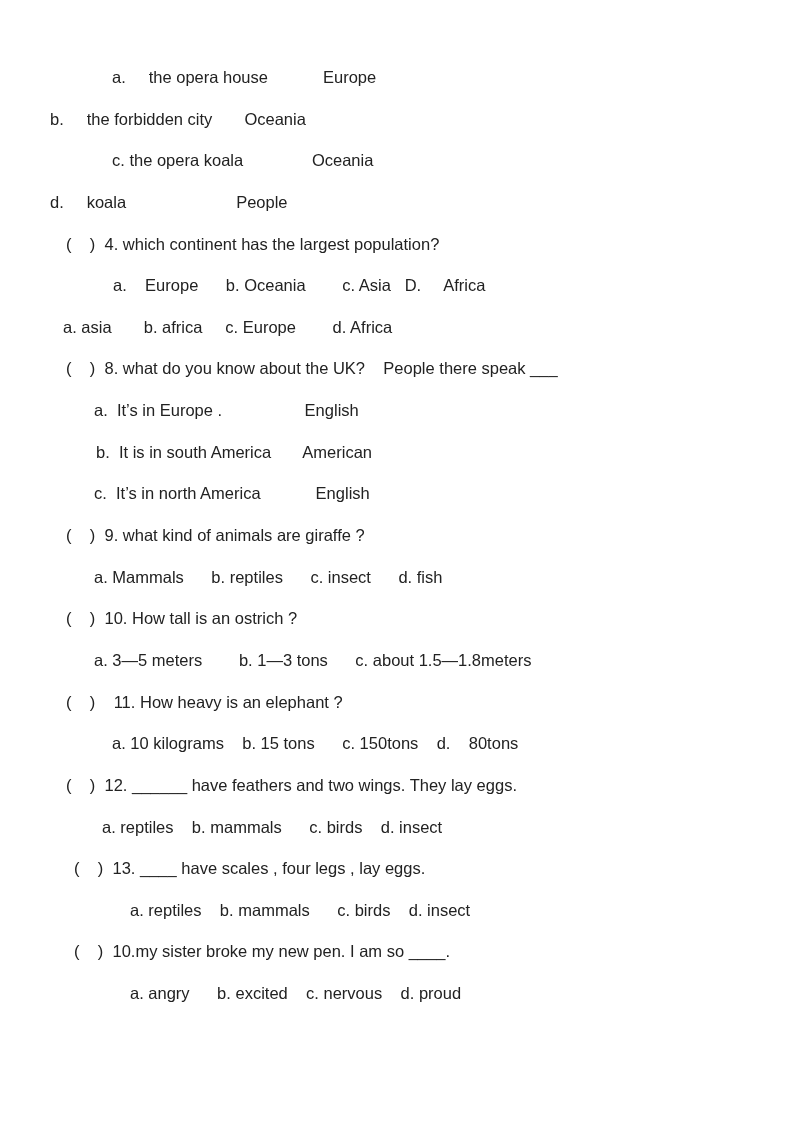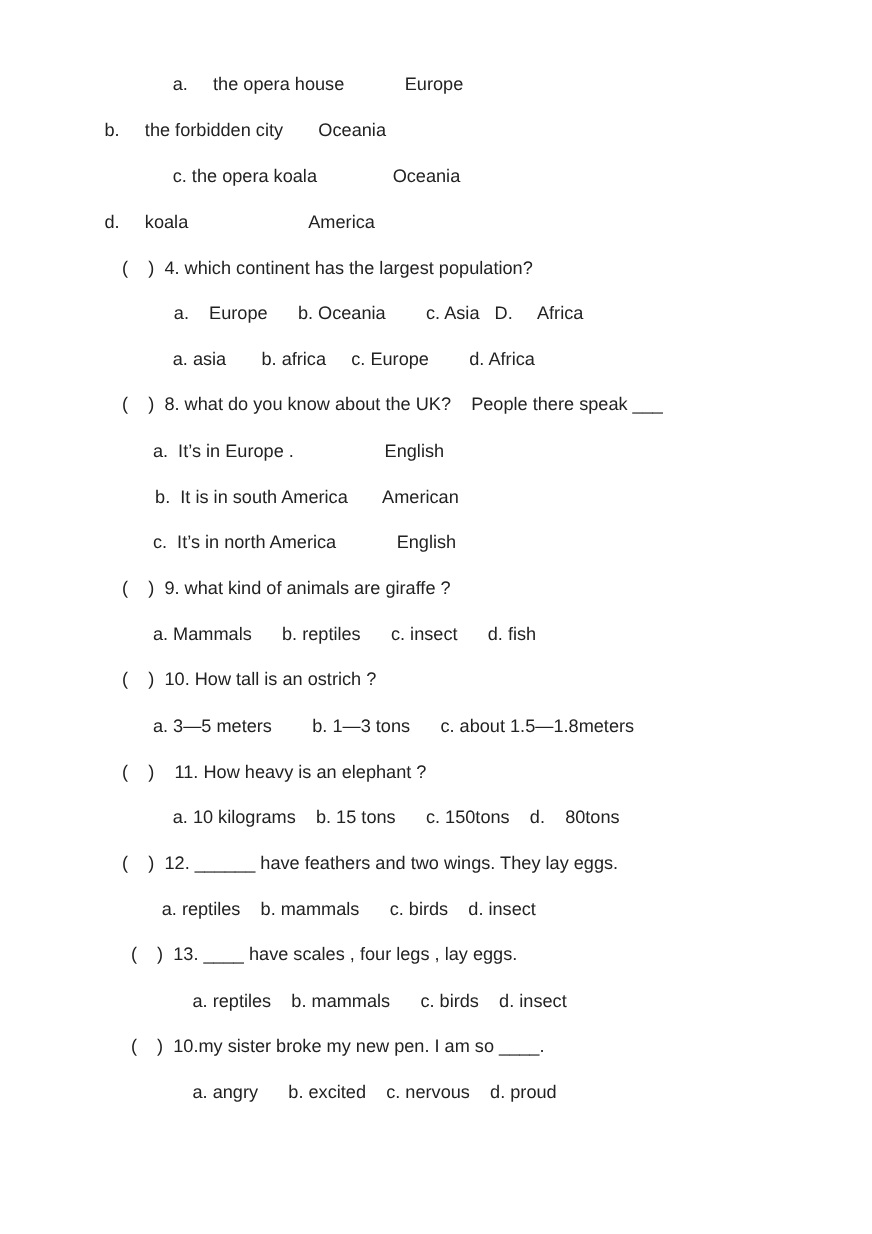--- a/index.html
+++ b/index.html
@@ -17,42 +17,41 @@
     font-family: "Liberation Sans", sans-serif;
     font-size: 16.5px;
     color: #222222;
     overflow: hidden;
   }
   .line {
     height: 41.65px;
     line-height: 41.65px;
     white-space: pre;
     box-sizing: border-box;
-    margin-left: 45px;
   }
   
   .ind-112 { padding-left: 112px; }
   .ind-115 { padding-left: 50px; }
   .ind-113 { padding-left: 113px; }
   .ind-66  { padding-left: 66px;  }
-  .ind-121 { padding-left: 112px; }
+  .ind-121 { padding-left: 63px; }
   .ind-94  { padding-left: 94px;  }
   .ind-96  { padding-left: 96px;  }
   .ind-102 { padding-left: 102px; }
   .ind-74  { padding-left: 74px;  }
   .ind-130 { padding-left: 130px; }
 </style>
 </head>
 <body>
 
 <div class="page">
   <div class="line ind-112">a.     the opera house            Europe</div>
   <div class="line ind-115">b.     the forbidden city       Oceania</div>
   <div class="line ind-112">c. the opera koala               Oceania</div>
-  <div class="line ind-115">d.     koala                        America</div>
+  <div class="line ind-115">d.     koala                        People</div>
   <div class="line ind-66">(    )  4. which continent has the largest population?</div>
   <div class="line ind-113">a.    Europe      b. Oceania        c. Asia   D.     Africa</div>
   <div class="line ind-121">a. asia       b. africa     c. Europe        d. Africa</div>
   <div class="line ind-66">(    )  8. what do you know about the UK?    People there speak ___</div>
   <div class="line ind-94">a.  It’s in Europe .                  English</div>
   <div class="line ind-96">b.  It is in south America       American</div>
   <div class="line ind-94">c.  It’s in north America            English</div>
   <div class="line ind-66">(    )  9. what kind of animals are giraffe ?</div>
   <div class="line ind-94">a. Mammals      b. reptiles      c. insect      d. fish</div>
   <div class="line ind-66">(    )  10. How tall is an ostrich ?</div>

